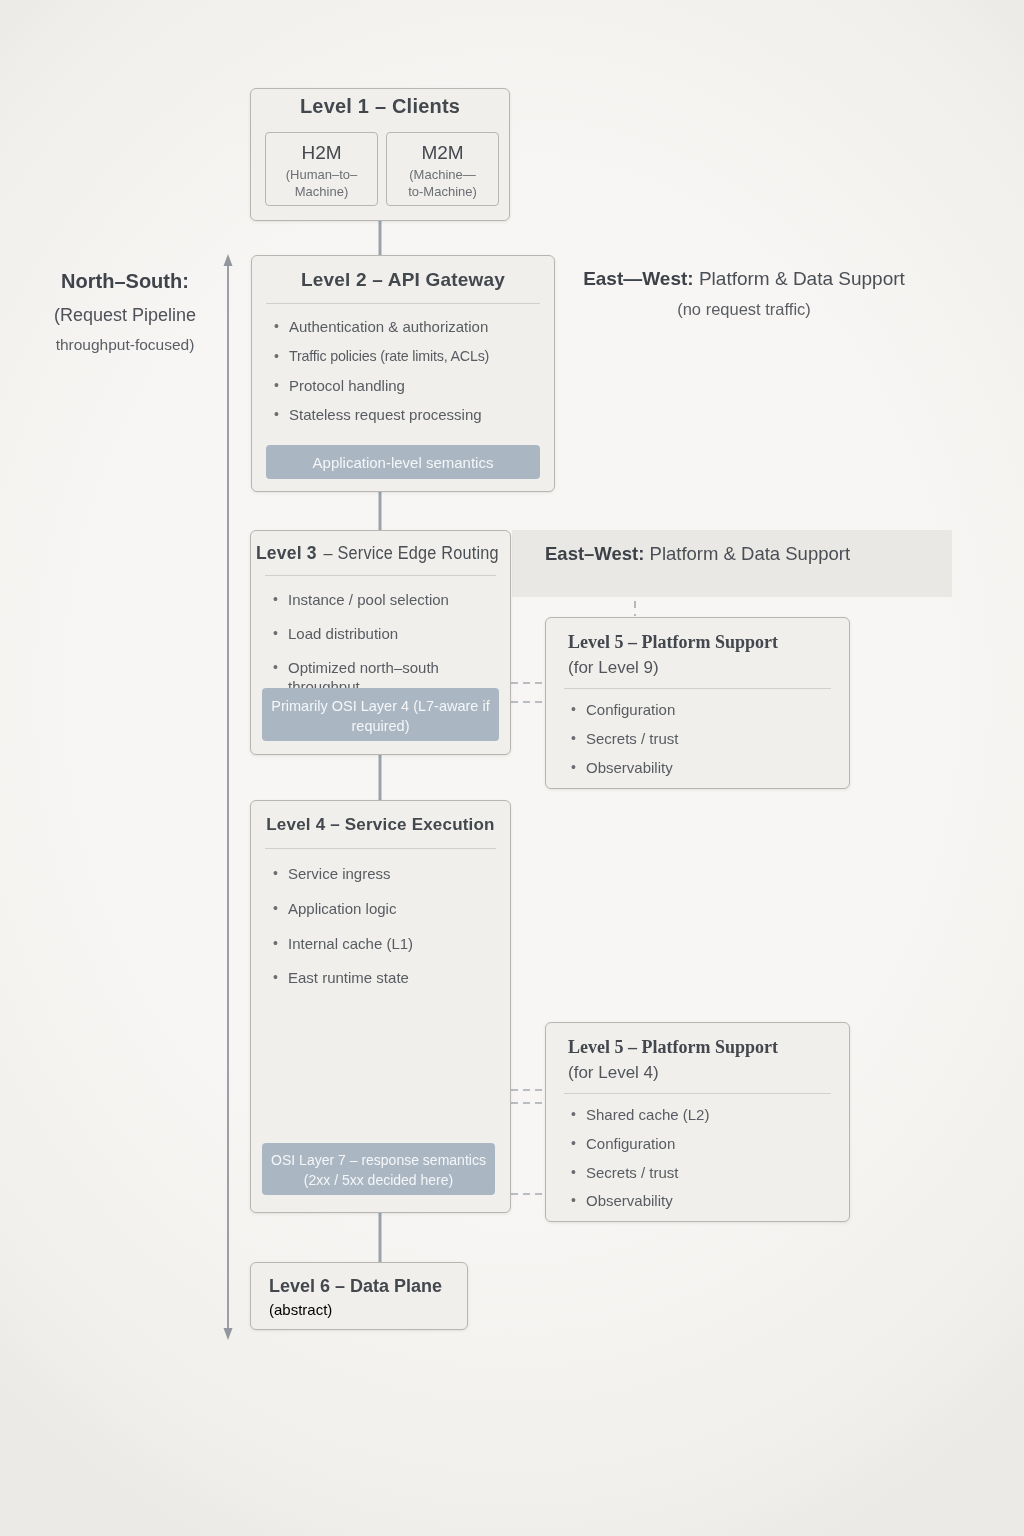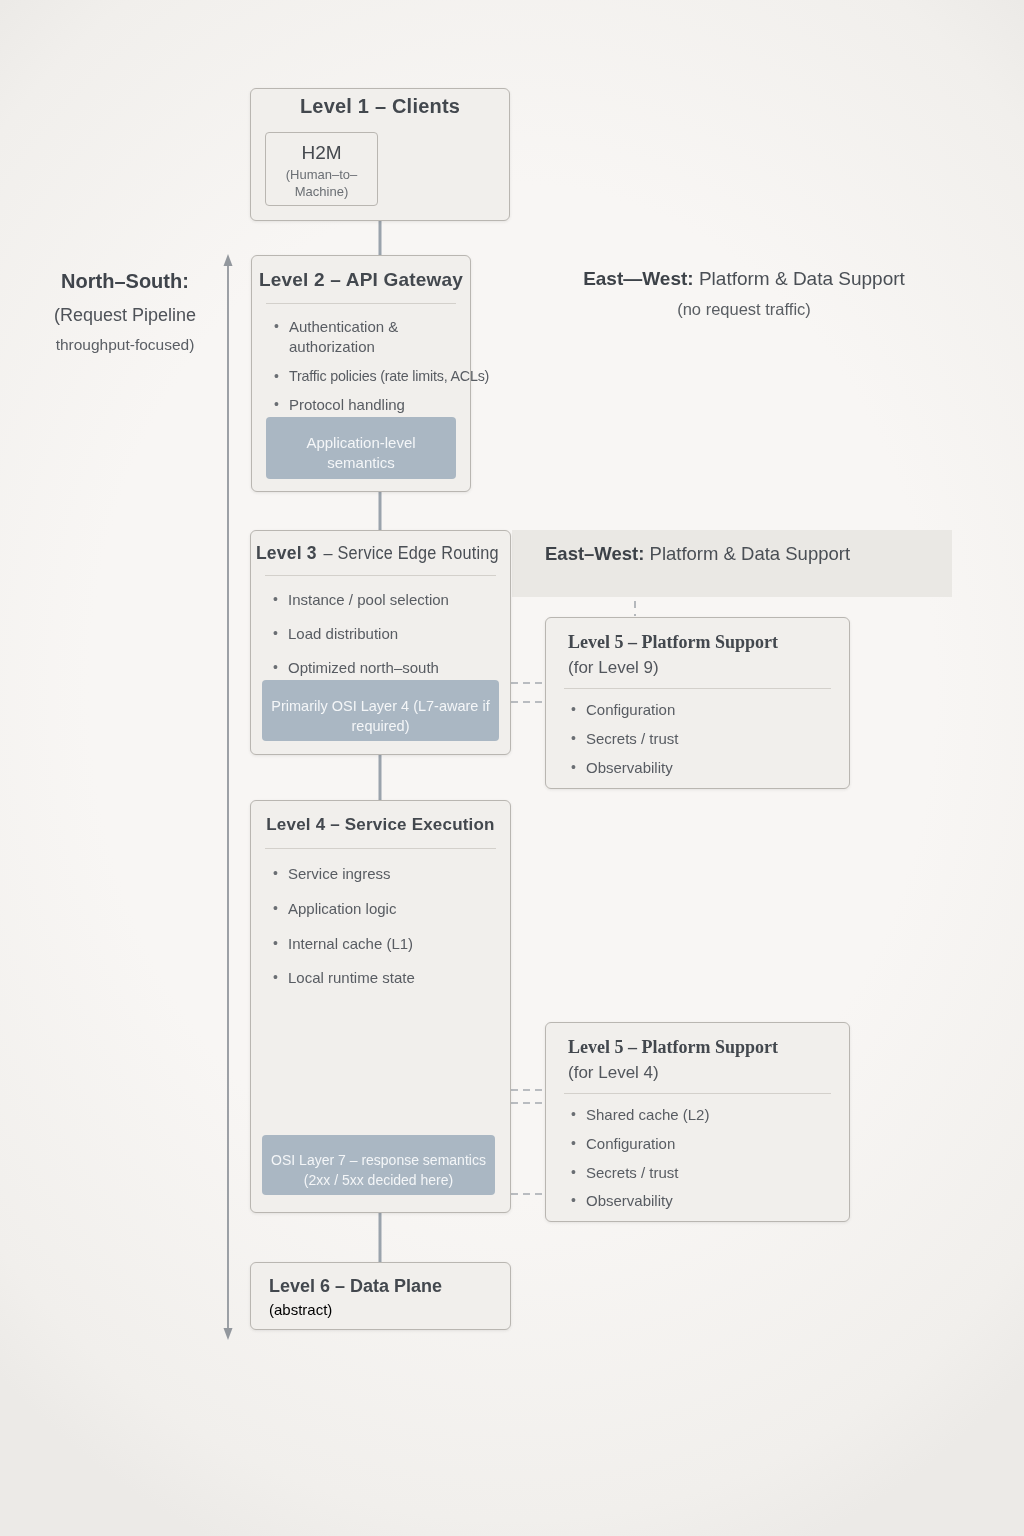--- a/index.html
+++ b/index.html
@@ -40,21 +40,21 @@
     content:"•"; position:absolute; left:-15px; top:0;
     color:#6a6e73; font-size:14px;
   }
   .badge {
     position:absolute; left:14px; right:14px;
     background: var(--badge_bg);
     color: var(--badge_text);
     border-radius:4px;
     text-align:center;
     font-size:15px; line-height:1.38;
-    padding:16px 8px 5px;
+    padding:8px 8px 5px;
     box-sizing:border-box;
   }
   .subbox {
     position:absolute;
     background: var(--box_bg);
     border:1px solid var(--box_border);
     border-radius:4px;
     box-sizing:border-box;
     text-align:center;
   }
@@ -132,23 +132,27 @@
     <div class="ns-l2">(Request Pipeline</div>
     <div class="ns-l3">throughput-focused)</div>
   </div>
 
   <div class="box" style="left:250px; top:88px; width:260px; height:133px;">
     <div class="box-title" style="font-size:20px; margin-top:6px;">Level 1 – Clients</div>
     <div class="subbox" style="left:14px; top:43px; width:113px; height:74px;">
       <div class="name">H2M</div>
       <div class="desc"><span>(Human–to–</span><br><span>Machine)</span></div>
     </div>
-  </div>
-
-  <div class="box" style="left:251px; top:255px; width:220px; height:237px;">
+    <div class="subbox" style="left:135px; top:43px; width:113px; height:74px;">
+      <div class="name">M2M</div>
+      <div class="desc"><span>(Machine—</span><br><span>to-Machine)</span></div>
+    </div>
+  </div>
+
+  <div class="box" style="left:251px; top:255px; width:304px; height:237px;">
     <div class="box-title" style="font-size:19px; margin-top:13px;">Level 2 – API Gateway</div>
     <hr class="sep" style="margin-top:12px;">
     <ul class="bullets" style="margin-top:13px;">
       <li>Authentication &amp; authorization</li>
       <li style="font-size:14.3px; letter-spacing:-.2px; white-space:nowrap;">Traffic policies (rate limits, ACLs)</li>
       <li>Protocol handling</li>
       <li>Stateless request processing</li>
     </ul>
     <div class="badge" style="bottom:12px;">Application-level semantics</div>
   </div>
@@ -175,35 +179,35 @@
     </ul>
   </div>
 
   <div class="box" style="left:250px; top:800px; width:261px; height:413px;">
     <div class="box-title" style="font-size:17px; margin-top:14px;">Level 4 – Service Execution</div>
     <hr class="sep" style="margin-top:13px;">
     <ul class="bullets" style="margin-top:15px;">
       <li style="margin-bottom:15px;">Service ingress</li>
       <li style="margin-bottom:15px;">Application logic</li>
       <li style="margin-bottom:15px;">Internal cache (L1)</li>
-      <li style="margin-bottom:15px;">Local runtime state</li>
+      <li style="margin-bottom:15px;">East runtime state</li>
     </ul>
     <div class="badge" style="left:11px; right:15px; bottom:17px; font-size:14px;">OSI Layer 7 – response semantics (2xx / 5xx decided here)</div>
   </div>
 
   <div class="box" style="left:545px; top:1022px; width:305px; height:200px;">
     <div class="l5-title">Level 5 – Platform Support</div>
     <div class="l5-sub">(for Level 4)</div>
     <hr class="sep" style="margin:0 18px;">
     <ul class="bullets" style="margin-top:11px; padding-left:40px;">
       <li style="margin-bottom:9px;">Shared cache (L2)</li>
       <li style="margin-bottom:9px;">Configuration</li>
       <li style="margin-bottom:9px;">Secrets / trust</li>
       <li style="margin-bottom:9px;">Observability</li>
     </ul>
   </div>
 
-  <div class="box" style="left:250px; top:1262px; width:261px; height:68px;">
+  <div class="box" style="left:250px; top:1262px; width:218px; height:68px;">
     <div class="l6-title">Level 6 – Data Plane</div>
     <div class="l6-sub">(abstract)</div>
   </div>
 
 </div>
 
 </body></html>

